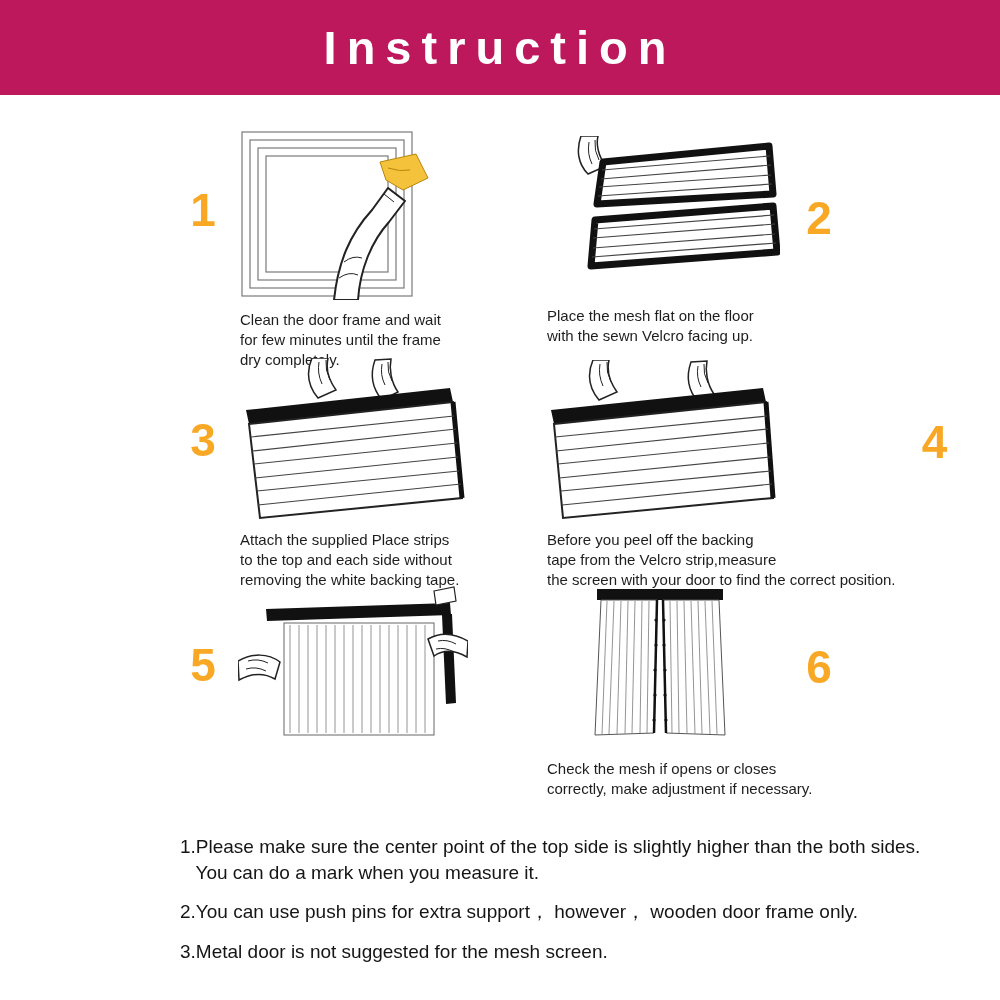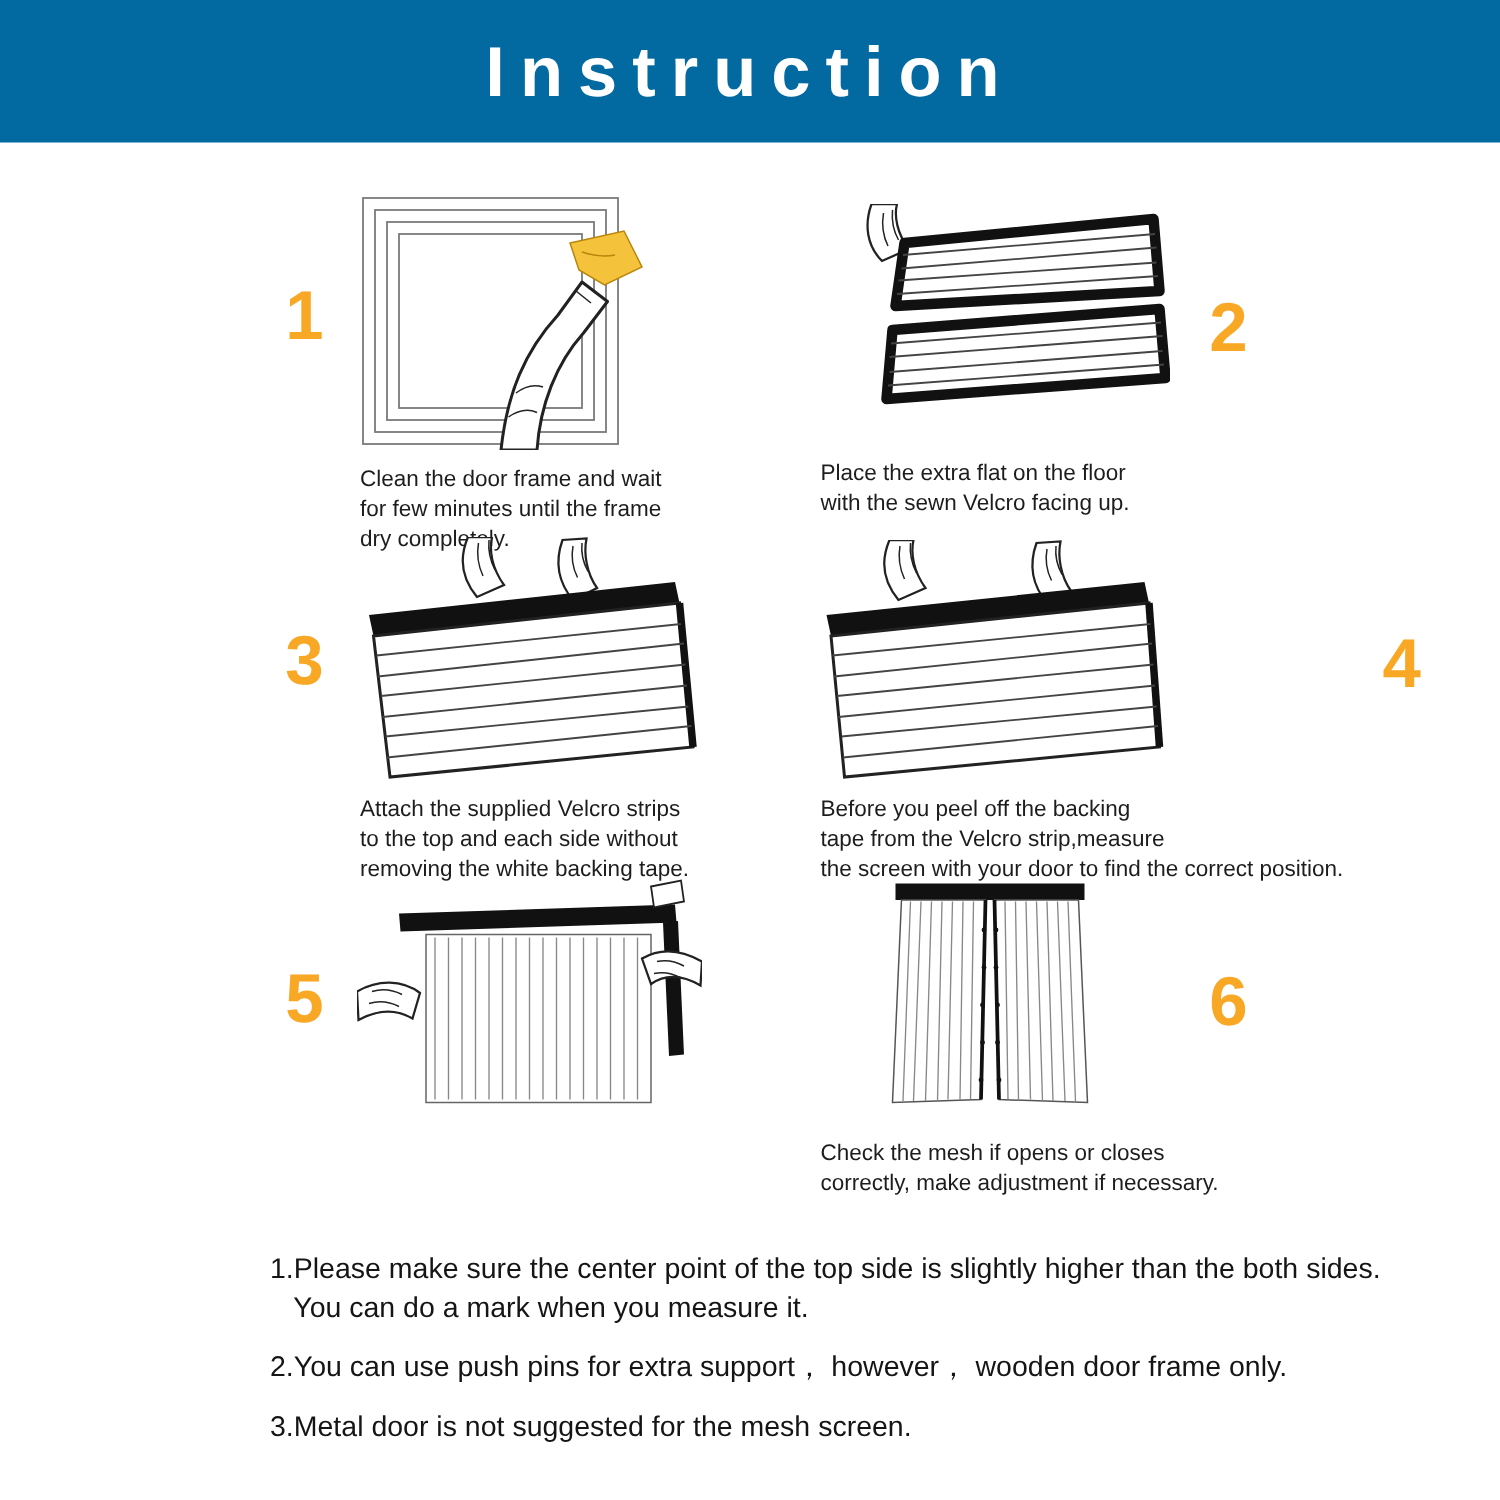--- a/index.html
+++ b/index.html
@@ -1,20 +1,20 @@
 <!DOCTYPE html>
 <html><head>
 <meta charset="utf-8">
 <style>
   html,body{margin:0;padding:0;}
   body{
     width:1000px;height:1000px;background:#ffffff;position:relative;
     font-family:"Liberation Sans", sans-serif;overflow:hidden;
   }
-  .banner{position:absolute;top:0;left:0;width:1000px;height:95px;background:#0369a1;}
+  .banner{position:absolute;top:0;left:0;width:1000px;height:95px;background:#be185d;}
   .banner h1{
     margin:0;text-align:center;line-height:95px;font-size:47px;color:#ffffff;
     letter-spacing:10px;font-weight:bold;
   }
   .step{position:absolute;display:flex;align-items:flex-start;}
   .step .num{
     width:46px;font-size:46px;font-weight:bold;color:#F9A825;text-align:center;
     flex:0 0 auto;
   }
   .step-left .num{margin-right:12px;margin-top:55px;}
@@ -78,21 +78,21 @@
           </g>
           <polygon points="50,84 228,70 232,116 46,130" fill="#fff" stroke="#111" stroke-width="7" stroke-linejoin="round"></polygon>
           <g stroke="#444" stroke-width="1.2">
             <line x1="49" y1="93" x2="229" y2="79"></line>
             <line x1="48" y1="102" x2="230" y2="88"></line>
             <line x1="48" y1="112" x2="230" y2="98"></line>
             <line x1="47" y1="121" x2="231" y2="107"></line>
           </g>
         </svg>
       </div>
-      <p class="caption">Place the extra flat on the floor
+      <p class="caption">Place the mesh flat on the floor
 with the sewn Velcro facing up.</p>
     </div>
   </section>
 
   <section class="step step-left" style="left:180px;top:358px;">
     <div class="num">3</div>
     <div class="content">
       <div class="figure">
         <svg width="235" height="162" viewBox="0 0 235 162">
           <path d="M74,0 C68,14 70,28 80,40 L98,32 C90,21 88,9 90,0 Z" fill="#fff" stroke="#222" stroke-width="1.5"></path>
@@ -105,21 +105,21 @@
           <g stroke="#444" stroke-width="1.2">
             <line x1="13" y1="79" x2="216" y2="58"></line>
             <line x1="14" y1="93" x2="218" y2="71"></line>
             <line x1="16" y1="106" x2="219" y2="85"></line>
             <line x1="17" y1="120" x2="220" y2="99"></line>
             <line x1="19" y1="133" x2="221" y2="113"></line>
             <line x1="20" y1="147" x2="223" y2="126"></line>
           </g>
         </svg>
       </div>
-      <p class="caption">Attach the supplied Velcro strips
+      <p class="caption">Attach the supplied Place strips
 to the top and each side without
 removing the white backing tape.</p>
     </div>
   </section>
 
   <section class="step step-right" style="left:545px;top:360px;">
     <div class="num">4</div>
     <div class="content">
       <div class="figure">
         <svg width="235" height="160" viewBox="0 0 235 160">

